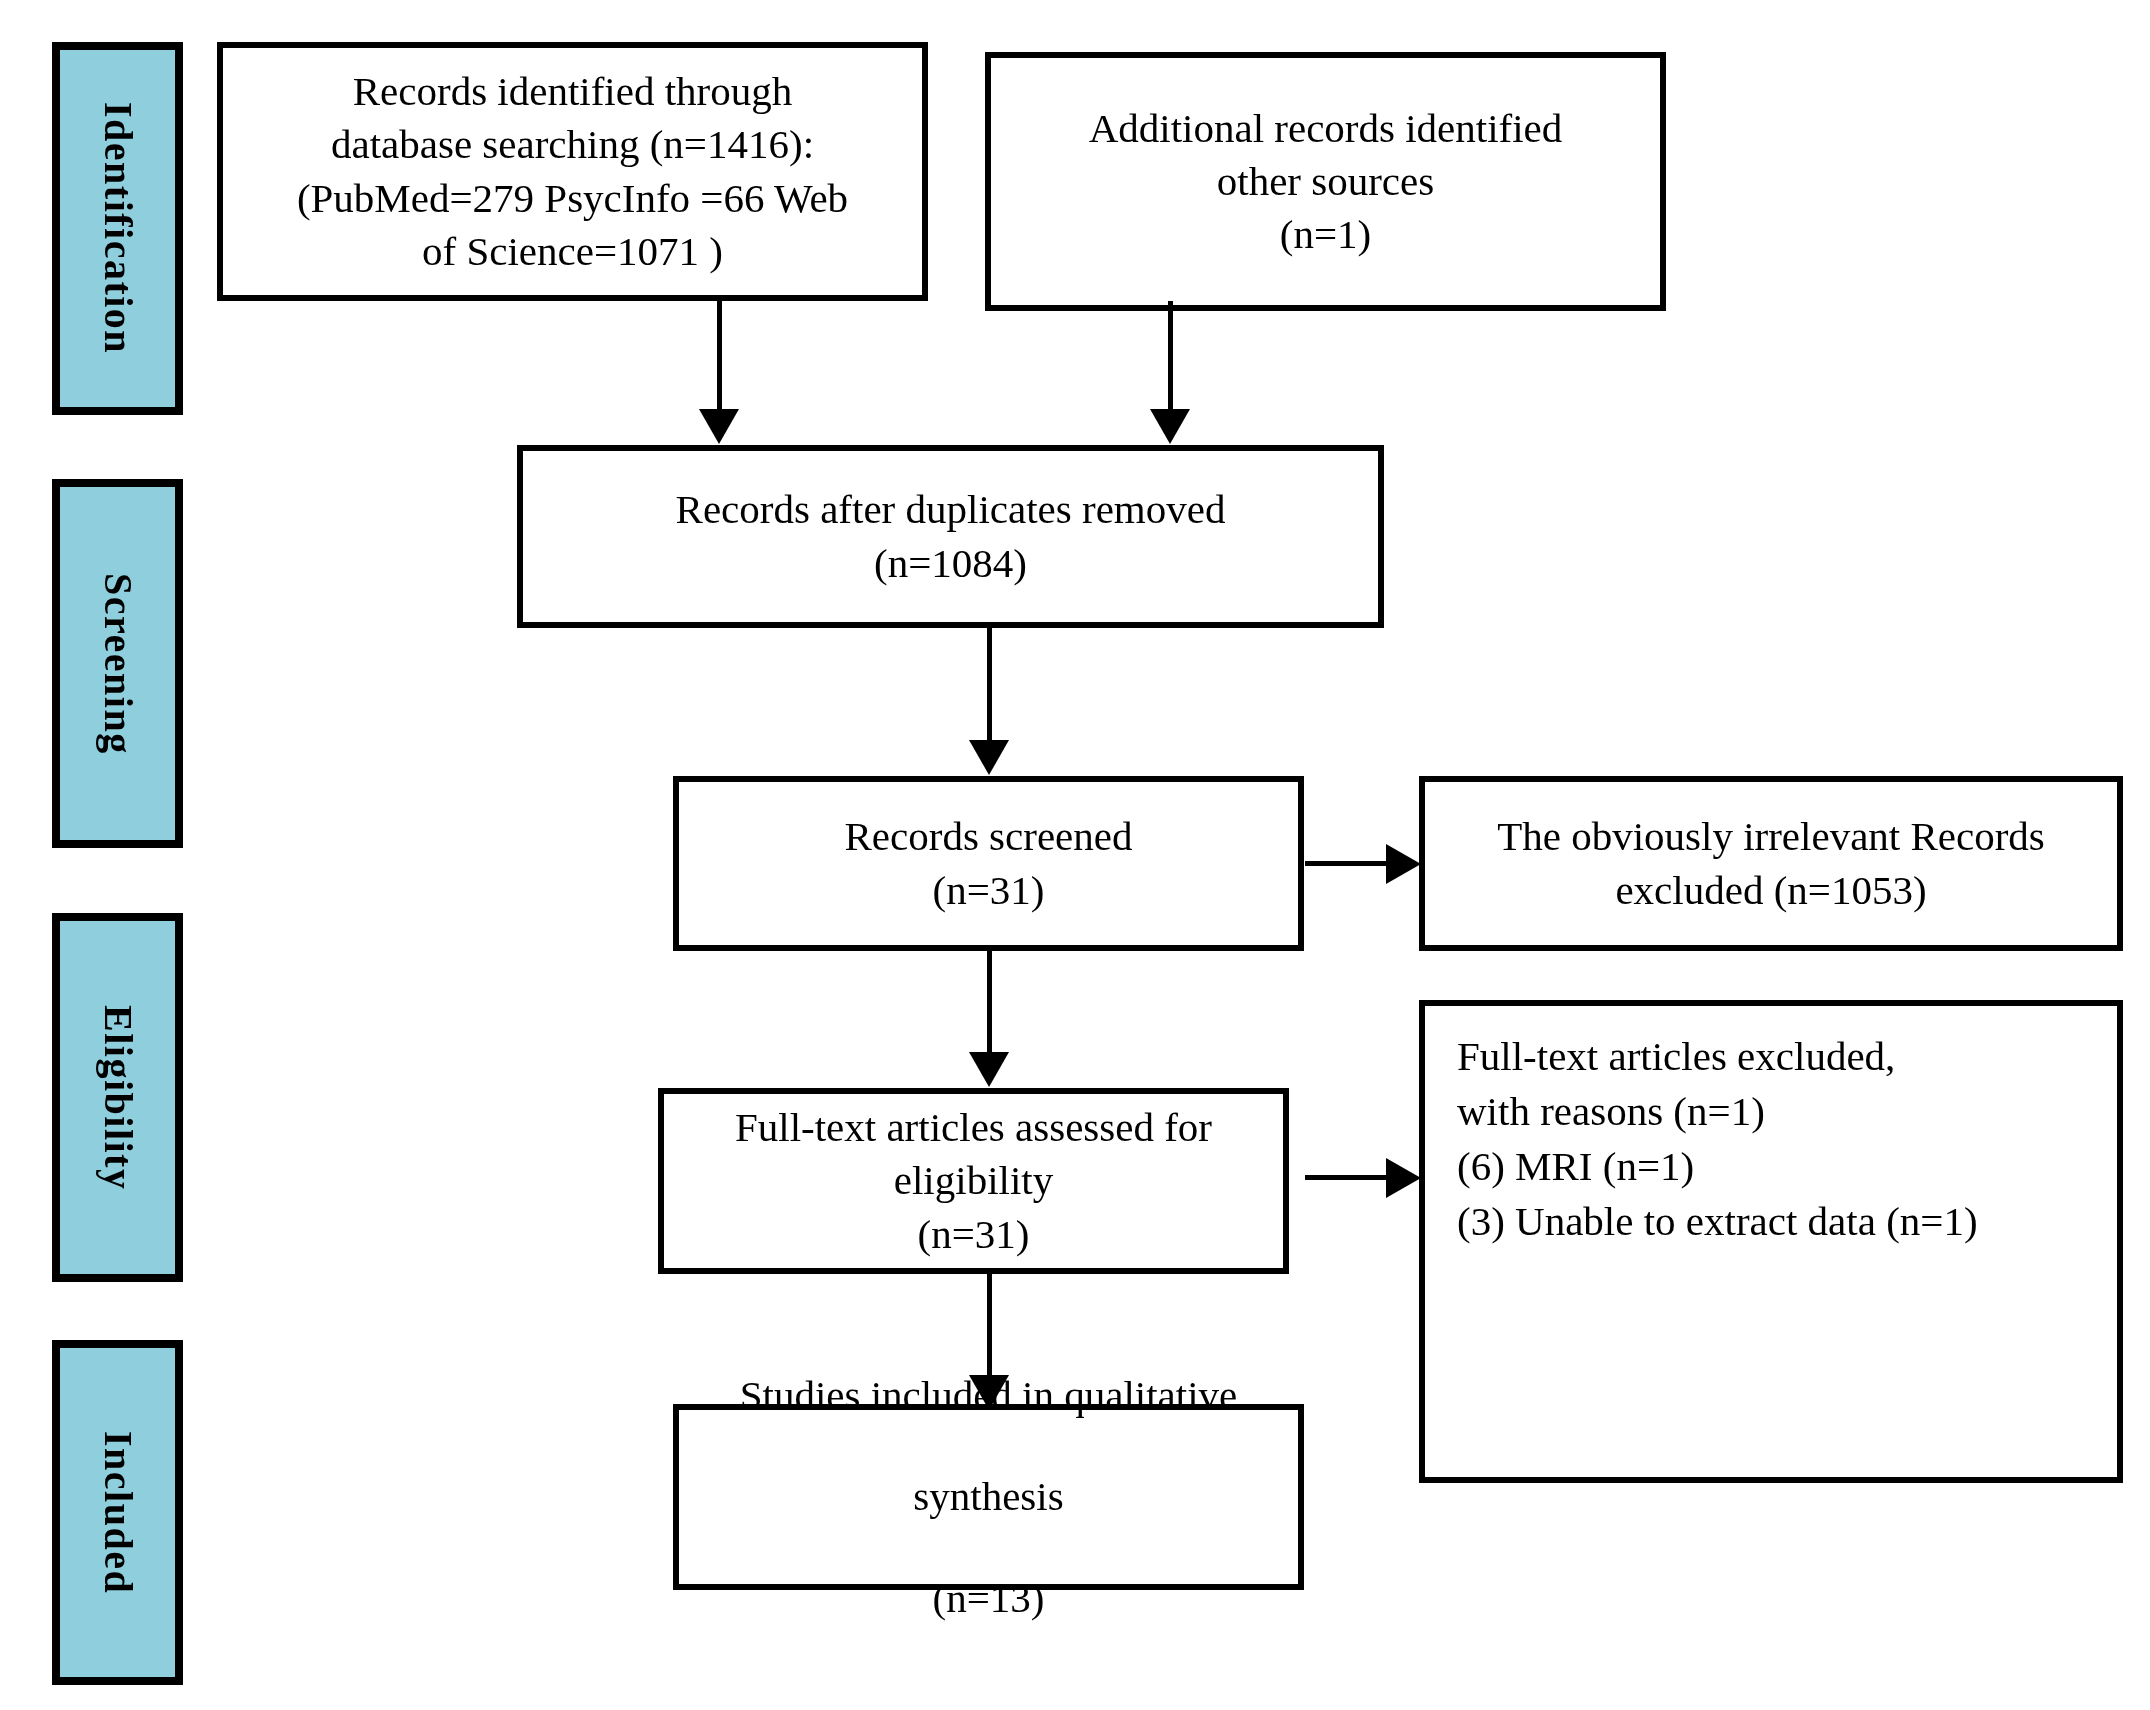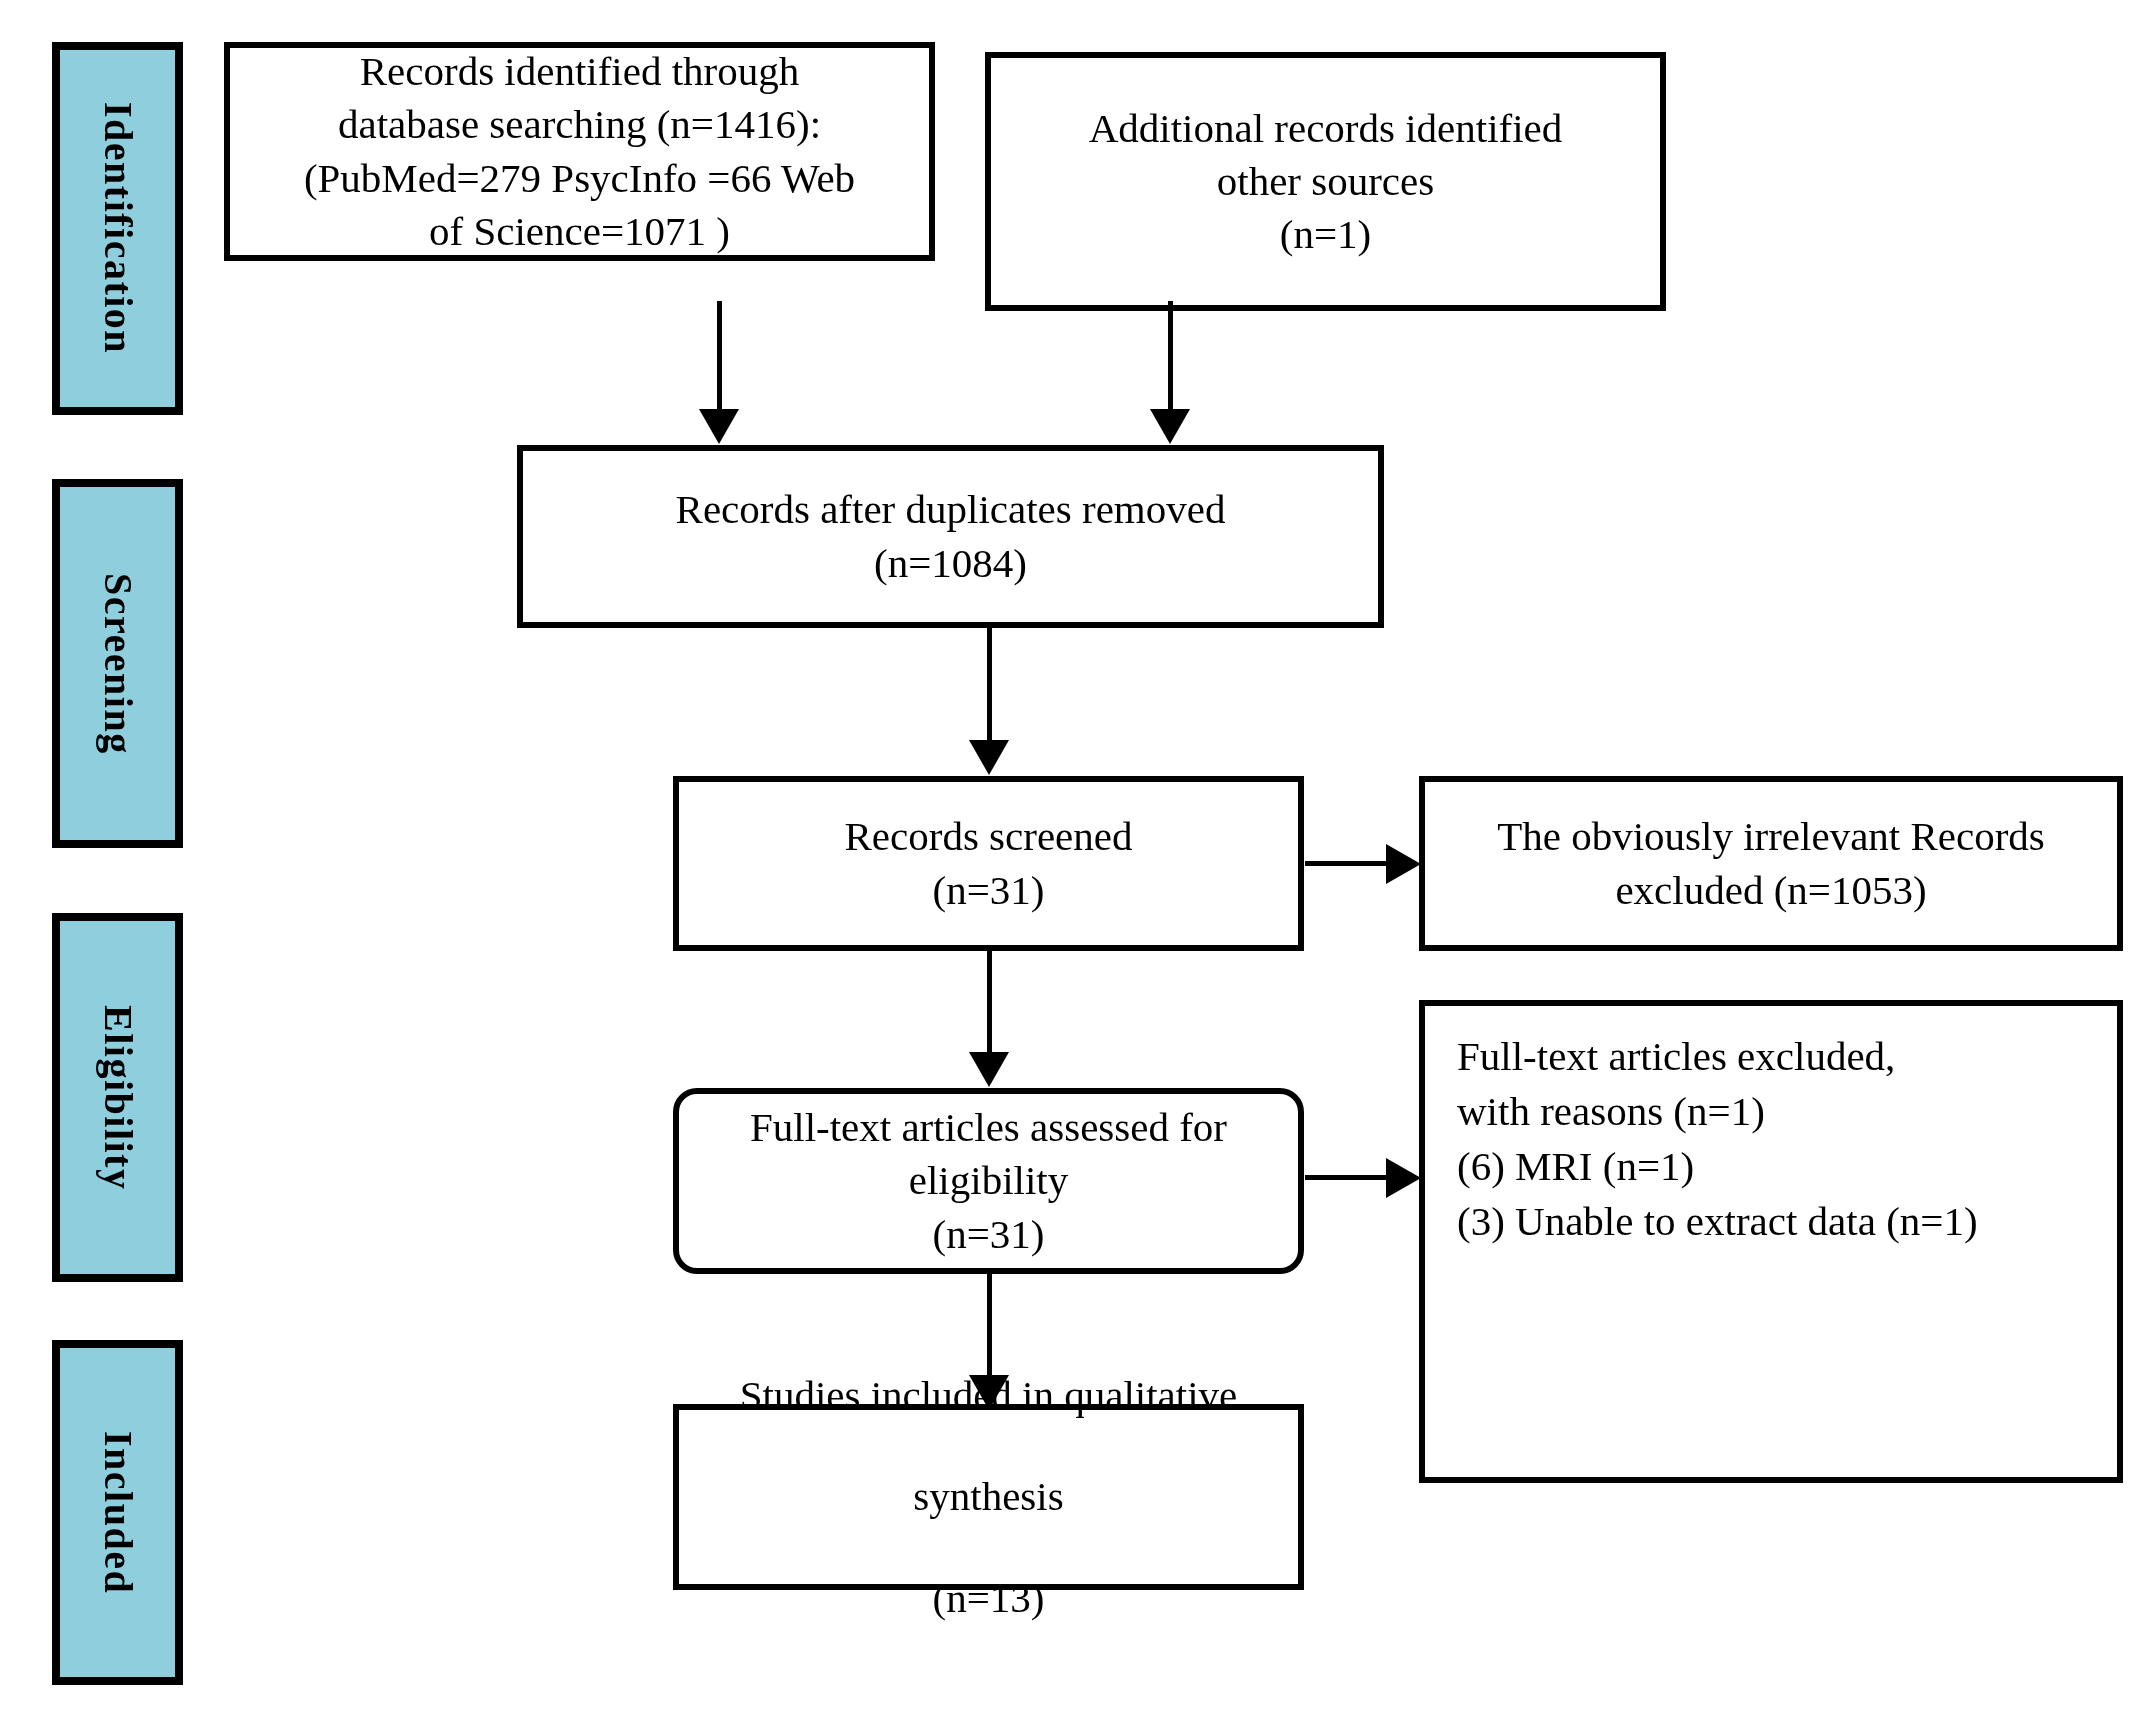--- a/index.html
+++ b/index.html
@@ -108,21 +108,21 @@
   </div>
 
   <div class="stage-bar" style="left:52px; top:913px; width:131px; height:369px;">
     <span class="stage-label">Eligibility</span>
   </div>
 
   <div class="stage-bar" style="left:52px; top:1340px; width:131px; height:345px;">
     <span class="stage-label">Included</span>
   </div>
 
-  <div class="flow-box" style="left:224px; top:42px; width:711px; height:219px;">
+  <div class="flow-box" style="left:217px; top:42px; width:711px; height:259px;">
     <div class="flow-line">Records identified through</div>
     <div class="flow-line">database searching (n=1416):</div>
     <div class="flow-line">(PubMed=279 PsycInfo =66 Web</div>
     <div class="flow-line">of Science=1071 )</div>
   </div>
 
   <div class="flow-box" style="left:985px; top:52px; width:681px; height:259px;">
     <div class="flow-line">Additional records identified</div>
     <div class="flow-line">other sources</div>
     <div class="flow-line">(n=1)</div>
@@ -151,21 +151,21 @@
     <div class="flow-line">The obviously irrelevant Records</div>
     <div class="flow-line">excluded (n=1053)</div>
   </div>
 
   <div class="conn-h" style="left:1305px; top:861px; width:85px;"></div>
   <div class="arrow-right" style="left:1386px; top:844px;"></div>
 
   <div class="conn-v" style="left:987px; top:951px; height:103px;"></div>
   <div class="arrow-down" style="left:969px; top:1052px;"></div>
 
-  <div class="flow-box" style="left:673px; top:1088px; width:631px; height:186px;border-radius:24px;">
+  <div class="flow-box" style="left:658px; top:1088px; width:631px; height:186px;">
     <div class="flow-line">Full-text articles assessed for</div>
     <div class="flow-line">eligibility</div>
     <div class="flow-line">(n=31)</div>
   </div>
 
   <div class="flow-box align-left" style="left:1419px; top:1000px; width:704px; height:483px;padding-left:32px;">
     <div class="flow-line">Full-text articles excluded,</div>
     <div class="flow-line">with reasons (n=1)</div>
     <div class="flow-line">(6) MRI (n=1)</div>
     <div class="flow-line">(3) Unable to extract data (n=1)</div>

